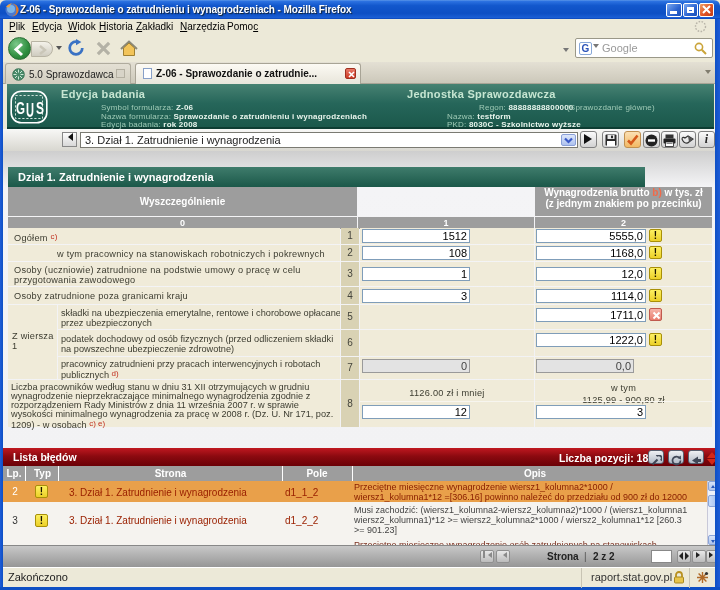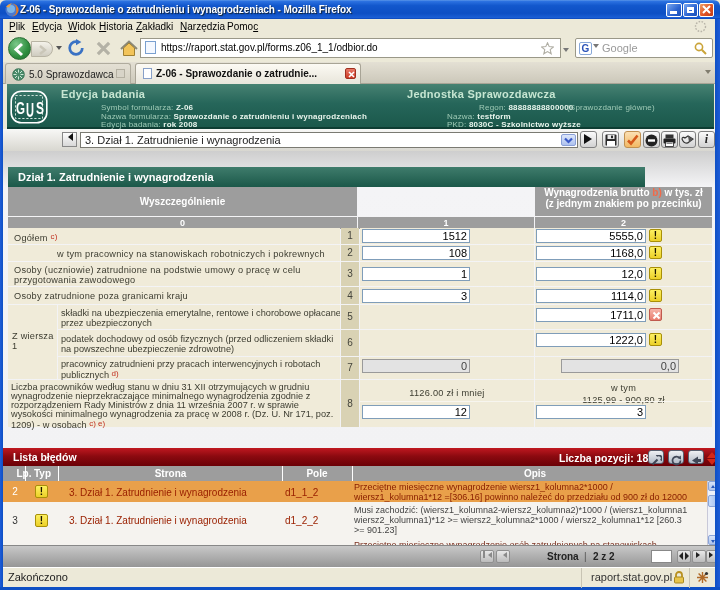--- a/index.html
+++ b/index.html
@@ -121,24 +121,20 @@
         <path d="M10 3 A 7 7 0 1 0 17 10" fill="none" stroke="#3a72c4" stroke-width="3"></path>
         <path d="M10 0 L16 3.2 L10 7 Z" fill="#3a72c4"></path>
       </svg></div>
 <div class="abs" style="left:93px;top:7px;"><svg width="15" height="15" viewBox="0 0 16 16">
         <path d="M2 2 L14 14 M14 2 L2 14" stroke="#b4b2a6" stroke-width="3.4"></path>
       </svg></div>
 <div class="abs" style="left:117px;top:6px;"><svg width="18" height="17" viewBox="0 0 18 17">
         <path d="M1 9 L9 1.5 L17 9" fill="none" stroke="#8a8878" stroke-width="2"></path>
         <path d="M3.5 8 L9 3 L14.5 8 L14.5 15.5 L3.5 15.5 Z" fill="#f2c45a" stroke="#a08030" stroke-width="1"></path>
       </svg></div>
-<div id="urlbox" class="abs"><span style="display:inline-block;width:11px;height:13px;background:#f4f8ff;border:1px solid #7aa0d0;margin:2px 5px -3px 4px;"></span>https://raport.stat.gov.pl/forms.z06_1_1/odbior.do
-<svg width="13" height="13" viewBox="0 0 13 13" style="position:absolute;right:6px;top:3px;">
-        <path d="M6.5 0.8 L8.2 4.6 L12.4 5 L9.2 7.7 L10.2 11.8 L6.5 9.6 L2.8 11.8 L3.8 7.7 L0.6 5 L4.8 4.6 Z" fill="none" stroke="#b0aea4" stroke-width="1.1"></path>
-      </svg></div>
 <div class="abs" style="left:560px;top:14px;width:0;height:0;border:3px solid transparent;border-top:4px solid #777;"></div>
 <div id="gbox" class="abs"><span style="display:inline-block;border:1px solid #88a8d8;border-radius:2px;color:#2a52b8;font-weight:bold;font-size:10px;width:13px;text-align:center;margin:2px 1px -3px 3px;height:13px;line-height:12px;background:#fff;">G</span><span style="display:inline-block;width:0;height:0;border:3px solid transparent;border-top:4px solid #777;margin-bottom:1px;"></span> Google
 <svg width="13" height="13" viewBox="0 0 13 13" style="position:absolute;right:5px;top:3px;">
         <circle cx="5" cy="5" r="3.6" fill="none" stroke="#caa43a" stroke-width="1.6"></circle>
         <path d="M7.8 7.8 L12 12" stroke="#caa43a" stroke-width="2"></path>
       </svg></div>
 </div>
 
 <div id="tabbar" class="abs">
 <span class="abs" style="left:702px;top:8px;width:0;height:0;border:3px solid transparent;border-top:4px solid #807c6e;"></span>
@@ -275,21 +271,21 @@
 <div class="cell lbl ns" style="left:58px;top:183px;width:279px;">podatek dochodowy od osób fizycznych (przed odliczeniem składki<br>na powszechne ubezpieczenie zdrowotne)</div>
 <input class="v" style="left: 533px; top: 182px; width: 110px;" value="1222,0">
 <div class="wic" style="left:646px;top:182px;">!</div>
 
 <div class="cell beige" style="left:55px;top:206px;width:282px;height:22px;"></div>
 <div class="cell numcol" style="left:338px;top:206px;width:18px;height:22px;line-height:22px;">7</div>
 <div class="cell beige" style="left:357px;top:206px;width:174px;height:22px;"></div>
 <div class="cell beige" style="left:532px;top:206px;width:177px;height:22px;"></div>
 <div class="cell lbl ns" style="left:58px;top:208px;width:279px;">pracownicy zatrudnieni przy pracach interwencyjnych i robotach<br>publicznych <span style="color:#c03020;font-size:8px;vertical-align:2px;">d)</span></div>
 <input class="v vg" style="left: 359px; top: 208px; width: 108px;" value="0">
-<input class="v vg" style="left: 533px; top: 208px; width: 118px; margin-left: 25px;" value="0,0">
+<input class="v vg" style="left: 533px; top: 208px; width: 98px;" value="0,0">
 
 <div class="cell beige" style="left:5px;top:229px;width:332px;height:47px;"></div>
 <div class="cell numcol" style="left:338px;top:229px;width:18px;height:47px;line-height:47px;">8</div>
 <div class="cell beige" style="left:357px;top:229px;width:174px;height:47px;"></div>
 <div class="cell beige" style="left:532px;top:229px;width:177px;height:47px;"></div>
 <div class="cell lbl ns" style="left:8px;top:232px;width:329px;line-height:9px;">Liczba pracowników według stanu w dniu 31 XII otrzymujących w grudniu<br>wynagrodzenie nieprzekraczające minimalnego wynagrodzenia zgodnie z<br>rozporządzeniem Rady Ministrów z dnia 11 września 2007 r. w sprawie<br>wysokości minimalnego wynagrodzenia za pracę w 2008 r. (Dz. U. Nr 171, poz.<br>1209) - w osobach <span style="color:#c03020;font-size:8px;vertical-align:2px;">c) e)</span></div>
 <div class="cell lbl" style="left:357px;top:237px;width:174px;text-align:center;">1126.00 zł i mniej</div>
 <div class="cell lbl" style="left:532px;top:232px;width:177px;text-align:center;">w tym</div>
 <div class="cell lbl" style="left:532px;top:244px;width:177px;text-align:center;">1125,99 - 900,80 zł</div>
 <div class="cell" style="left:357px;top:250px;width:174px;height:1px;background:#f7f5ef;"></div>
@@ -345,21 +341,21 @@
 <div style="position:absolute;left:704px;top:1px;">
       <span style="display:block;width:0;height:0;border:5px solid transparent;border-bottom:6px solid #d42818;margin-bottom:1px;margin-top:-2px;"></span>
       <span style="display:block;width:0;height:0;border:5px solid transparent;border-top:6px solid #d42818;"></span>
     </div>
 </div>
 <div id="errhead" class="abs">
 <span class="abs" style="left:22px;top:0;width:1px;height:15px;background:#fff;"></span>
     <span class="abs" style="left:55px;top:0;width:1px;height:15px;background:#fff;"></span>
     <span class="abs" style="left:279px;top:0;width:1px;height:15px;background:#fff;"></span>
     <span class="abs" style="left:349px;top:0;width:1px;height:15px;background:#fff;"></span>
-<div class="ehc" style="left:10px;width:22px;">Lp.</div>
+<div class="ehc" style="left:0;width:22px;">Lp.</div>
 <div class="ehc" style="left:23px;width:33px;">Typ</div>
 <div class="ehc" style="left:57px;width:221px;">Strona</div>
 <div class="ehc" style="left:279px;width:70px;">Pole</div>
 <div class="ehc" style="left:350px;width:364px;">Opis</div>
 </div>
 
 <div id="pager" class="abs">
 <div class="pgbtn" style="left:477px;"><span class="bar" style="background:#8a8a8a;"></span><span class="tl" style="border-right-color:#8a8a8a;"></span></div>
 <div class="pgbtn" style="left:493px;"><span class="tl" style="border-right-color:#8a8a8a;"></span></div>
 <span class="abs" style="left:544px;top:5px;font-size:10px;font-weight:bold;color:#222;">Strona</span>

